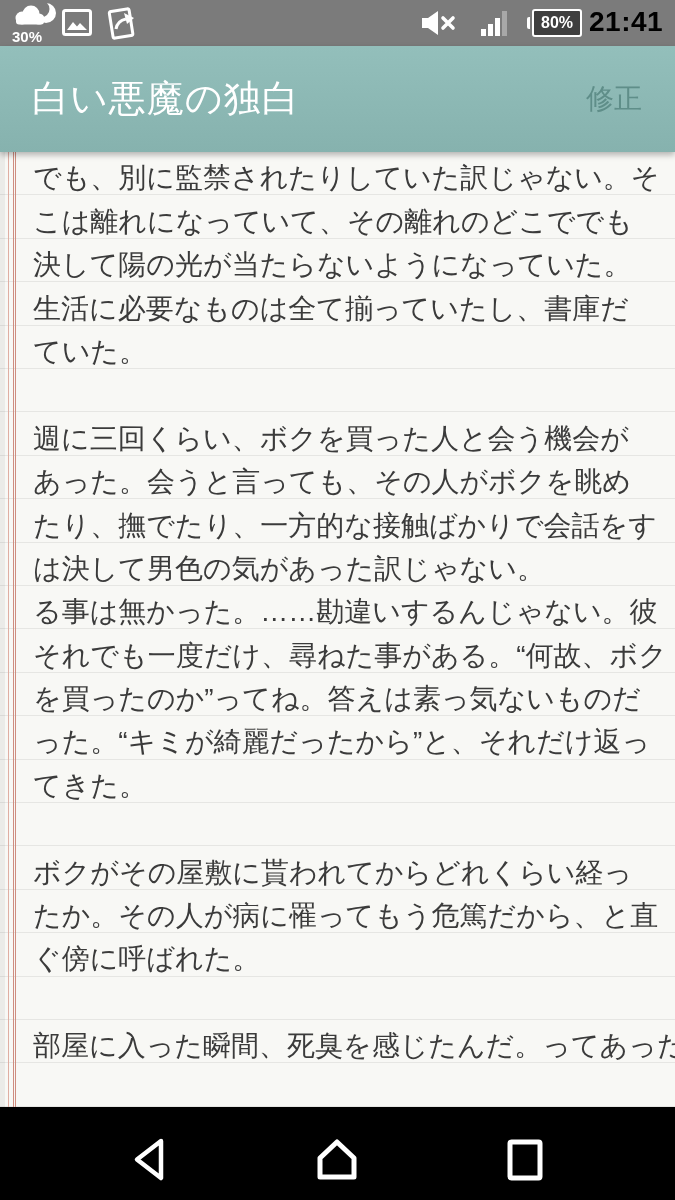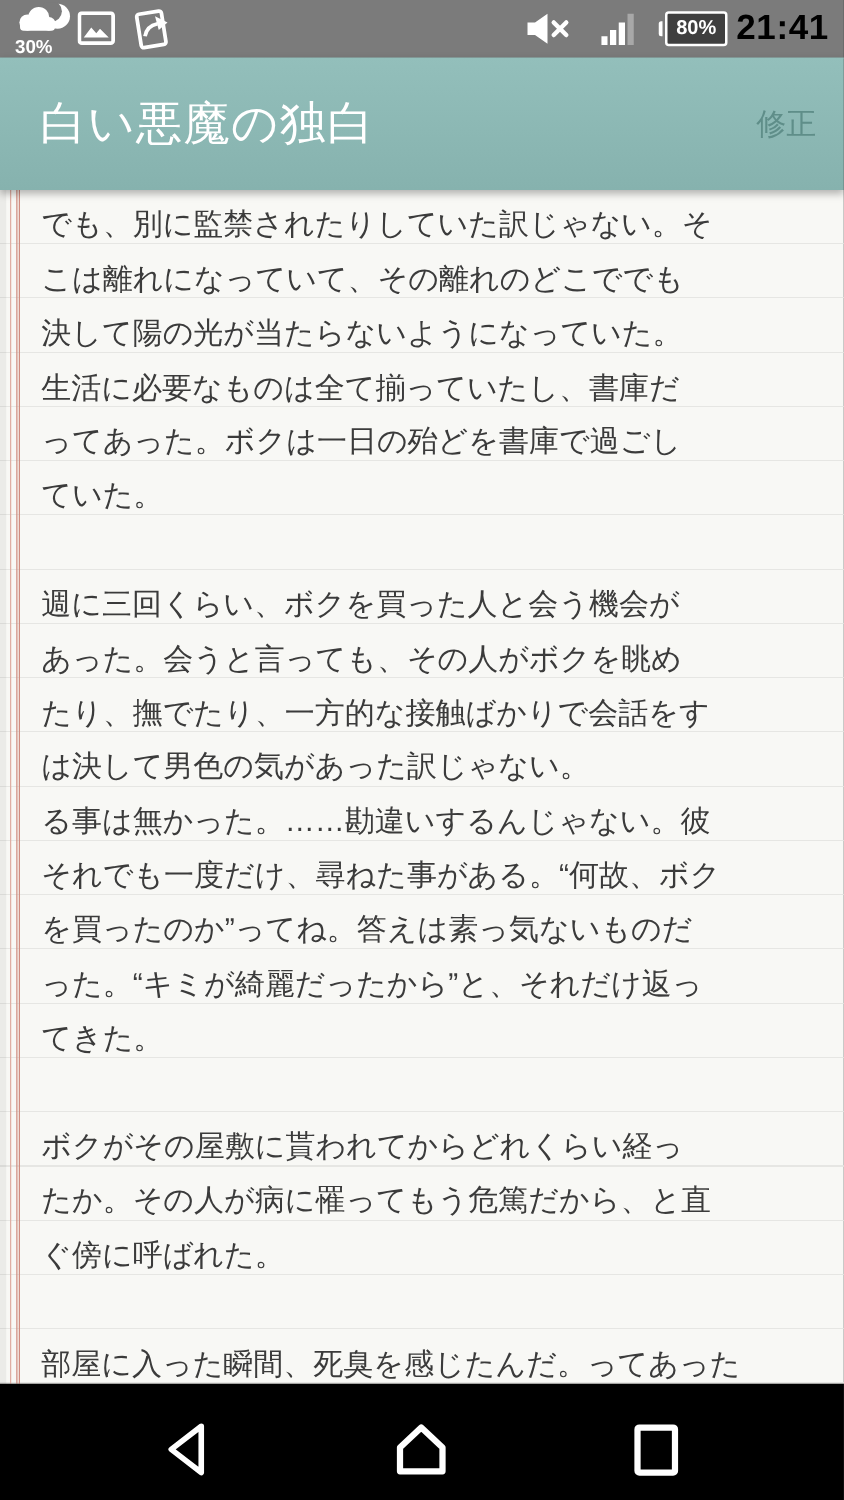--- a/index.html
+++ b/index.html
@@ -46,21 +46,21 @@
     box-shadow:0 3px 6px rgba(0,0,0,0.28);
     display:flex;align-items:center;
     z-index:3;
     gap:28px;
   }
   .app-title{
     flex:1;margin-left:32px;color:#fff;font-size:37px;letter-spacing:1px;
     white-space:nowrap;
   }
   .edit-btn{
-    margin-right:20px;color:var(--header_action,#5f8e89);font-size:24px;
+    margin-right:31px;color:var(--header_action,#5f8e89);font-size:28px;
     background:none;border:none;padding:4px 2px;cursor:pointer;
     font-family:inherit;
   }
   
   .editor{
     position:absolute;top:152px;left:0;width:675px;height:955px;
     background-color:var(--paper,#f8f8f5);
     background-image:repeating-linear-gradient(
       to bottom,
       transparent 0px, transparent 42.4px,
@@ -73,21 +73,21 @@
   }
   .margin-line{position:absolute;top:0;width:1px;height:100%;}
   .ml-a{left:8px;background:var(--margin_line_light,#dfaea3);}
   .ml-b{left:13px;background:var(--margin_line,#cf8d80);}
   .ml-c{left:15px;background:var(--margin_line,#cf8d80);}
   .lines-wrap{position:absolute;top:0;left:0;width:675px;height:955px;}
   .text-line{
     height:43.4px;box-sizing:border-box;
     padding:0 15px 3px 33px;
     display:flex;align-items:flex-end;
-    font-size:24px;color:var(--ink,#3b3b3b);
+    font-size:28px;color:var(--ink,#3b3b3b);
     white-space:pre;overflow:visible;
     letter-spacing:0px;line-height:1;
   }
   
   .nav-bar{
     position:absolute;top:1107px;left:0;width:675px;height:93px;
     background:var(--nav_bg,#000);z-index:4;
   }
   .nav-btn{
     position:absolute;top:24px;width:60px;height:60px;
@@ -168,21 +168,20 @@
 <div class="editor">
   <div class="left-shade"></div>
   <div class="margin-line ml-a"></div>
   <div class="margin-line ml-b"></div>
   <div class="margin-line ml-c"></div>
   <div class="lines-wrap">
       <div class="text-line">でも、別に監禁されたりしていた訳じゃない。そ</div>
       <div class="text-line">こは離れになっていて、その離れのどこででも</div>
       <div class="text-line">決して陽の光が当たらないようになっていた。</div>
       <div class="text-line">生活に必要なものは全て揃っていたし、書庫だ</div>
-      <div class="text-line">ってあった。ボクは一日の殆どを書庫で過ごし</div>
       <div class="text-line">ていた。</div>
       <div class="text-line"></div>
       <div class="text-line">週に三回くらい、ボクを買った人と会う機会が</div>
       <div class="text-line">あった。会うと言っても、その人がボクを眺め</div>
       <div class="text-line">たり、撫でたり、一方的な接触ばかりで会話をす</div>
       <div class="text-line">は決して男色の気があった訳じゃない。</div>
       <div class="text-line">る事は無かった。……勘違いするんじゃない。彼</div>
       <div class="text-line">それでも一度だけ、尋ねた事がある。“何故、ボク</div>
       <div class="text-line">を買ったのか”ってね。答えは素っ気ないものだ</div>
       <div class="text-line">った。“キミが綺麗だったから”と、それだけ返っ</div>

